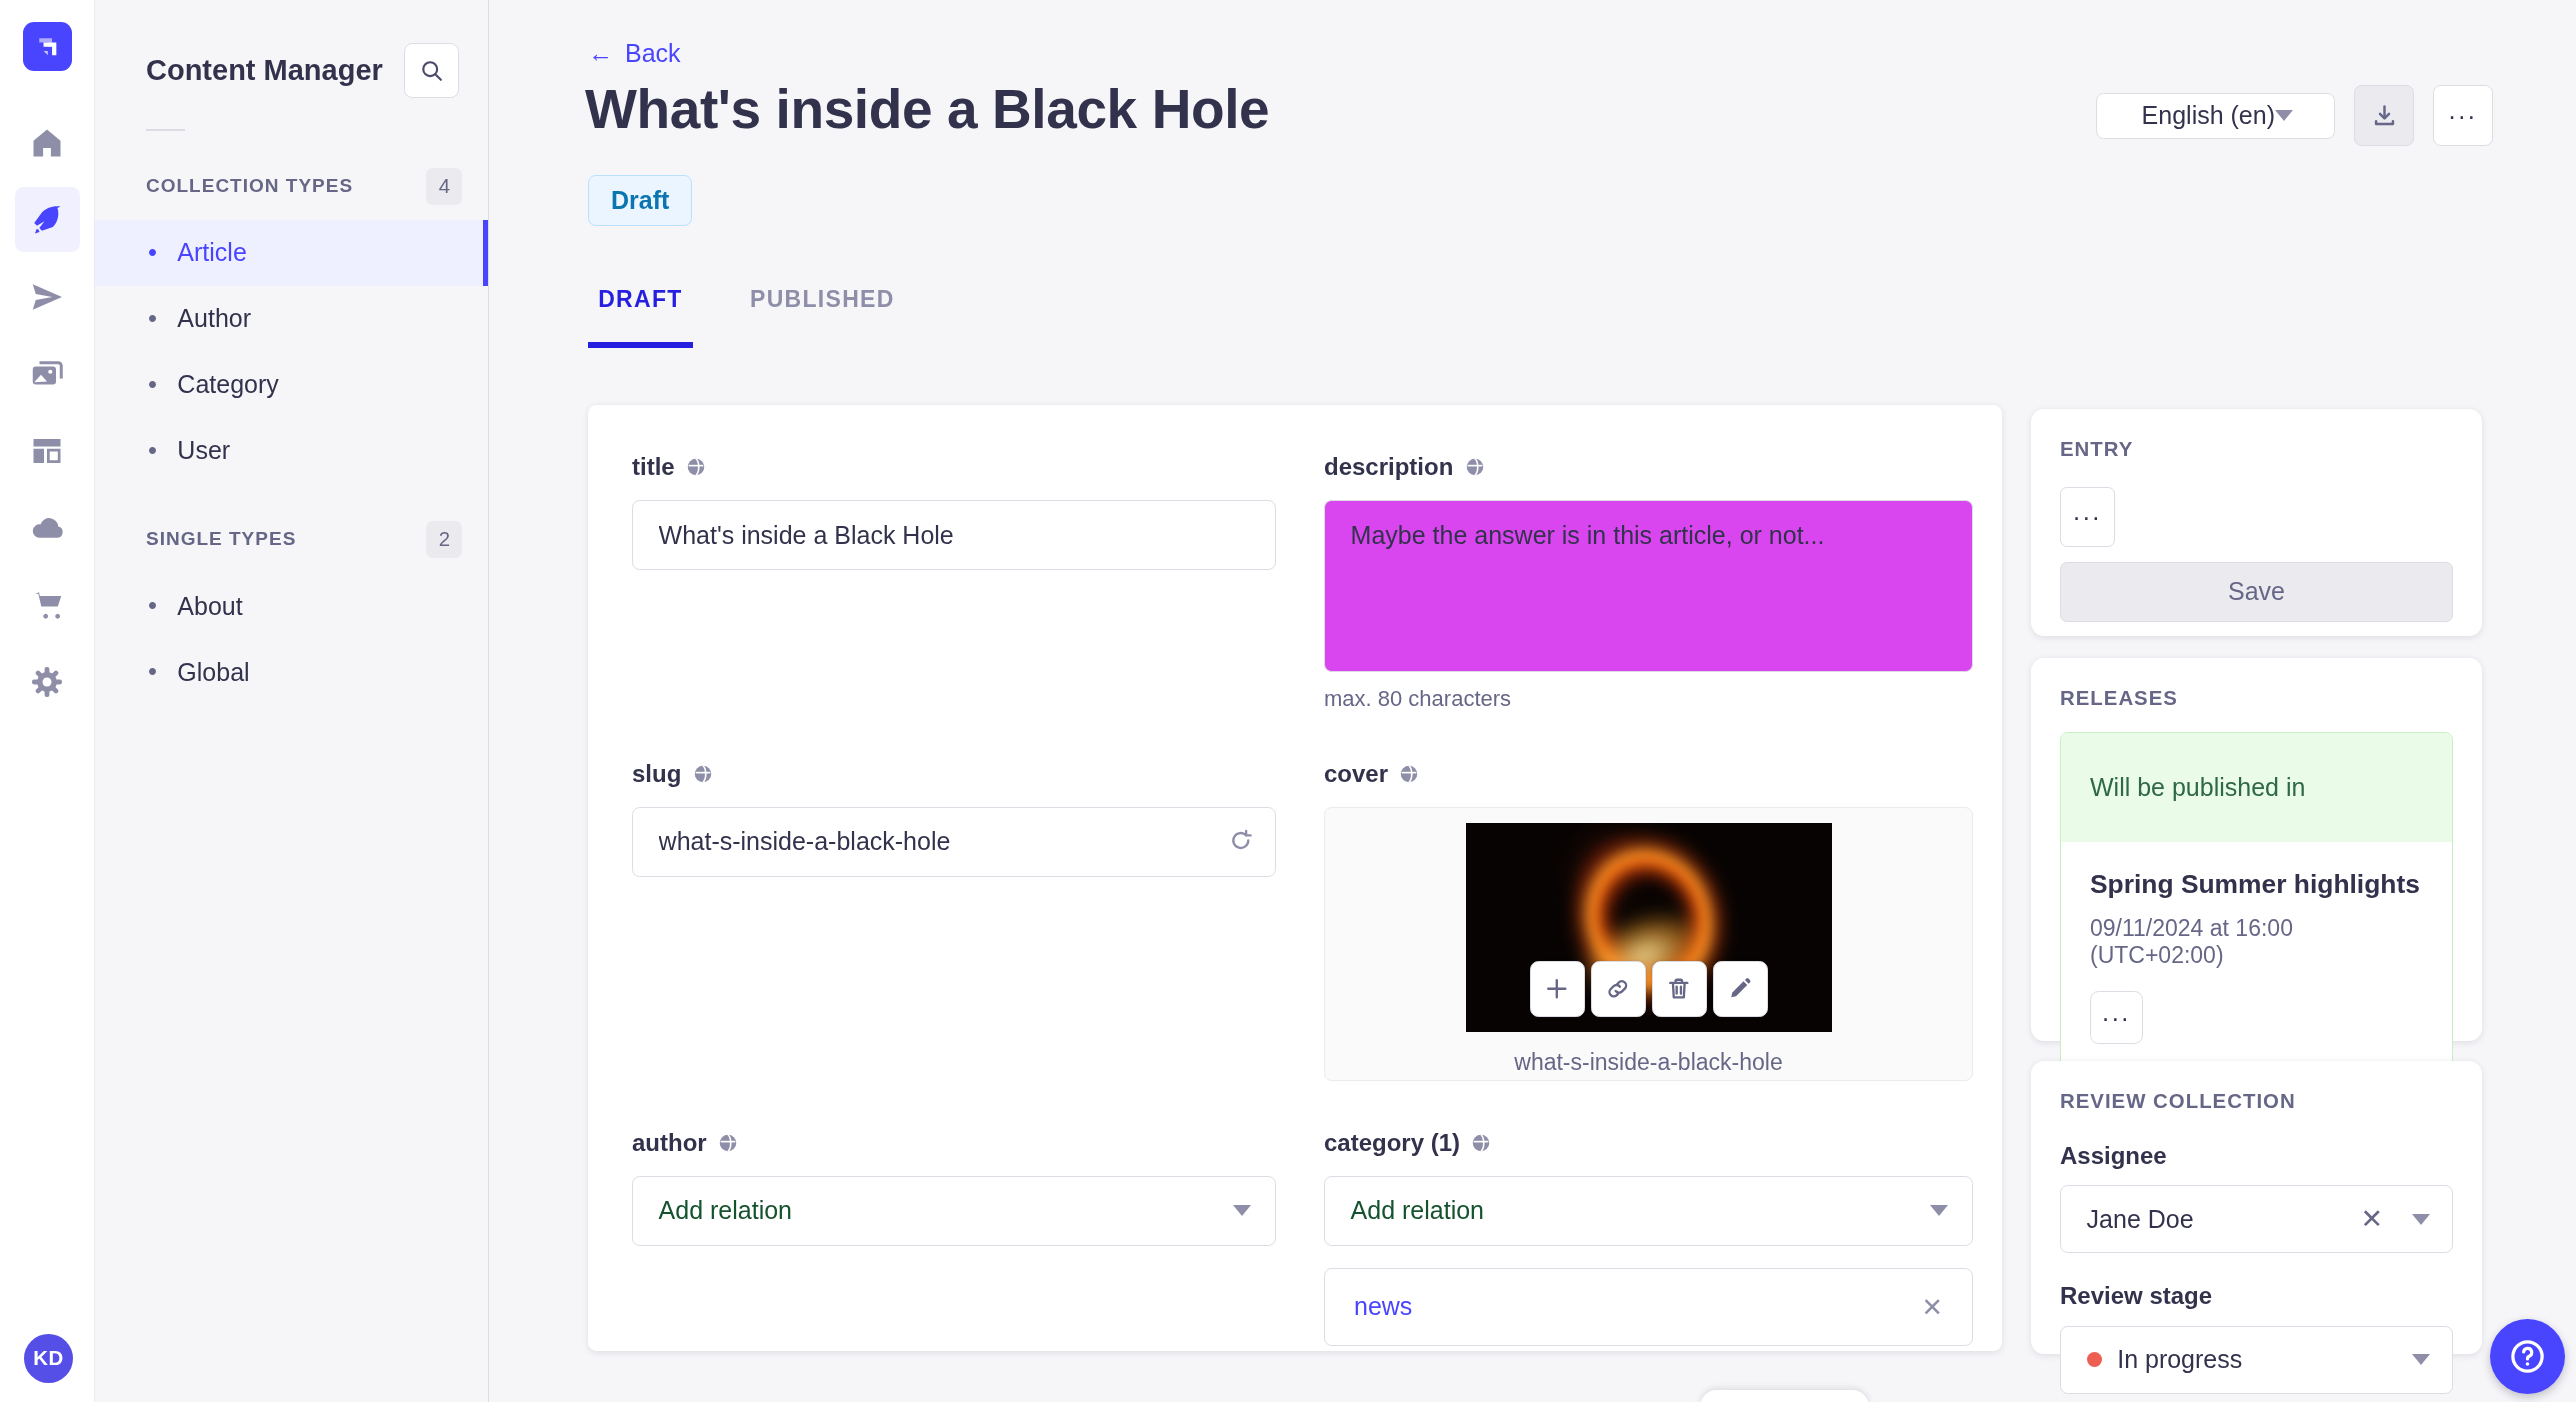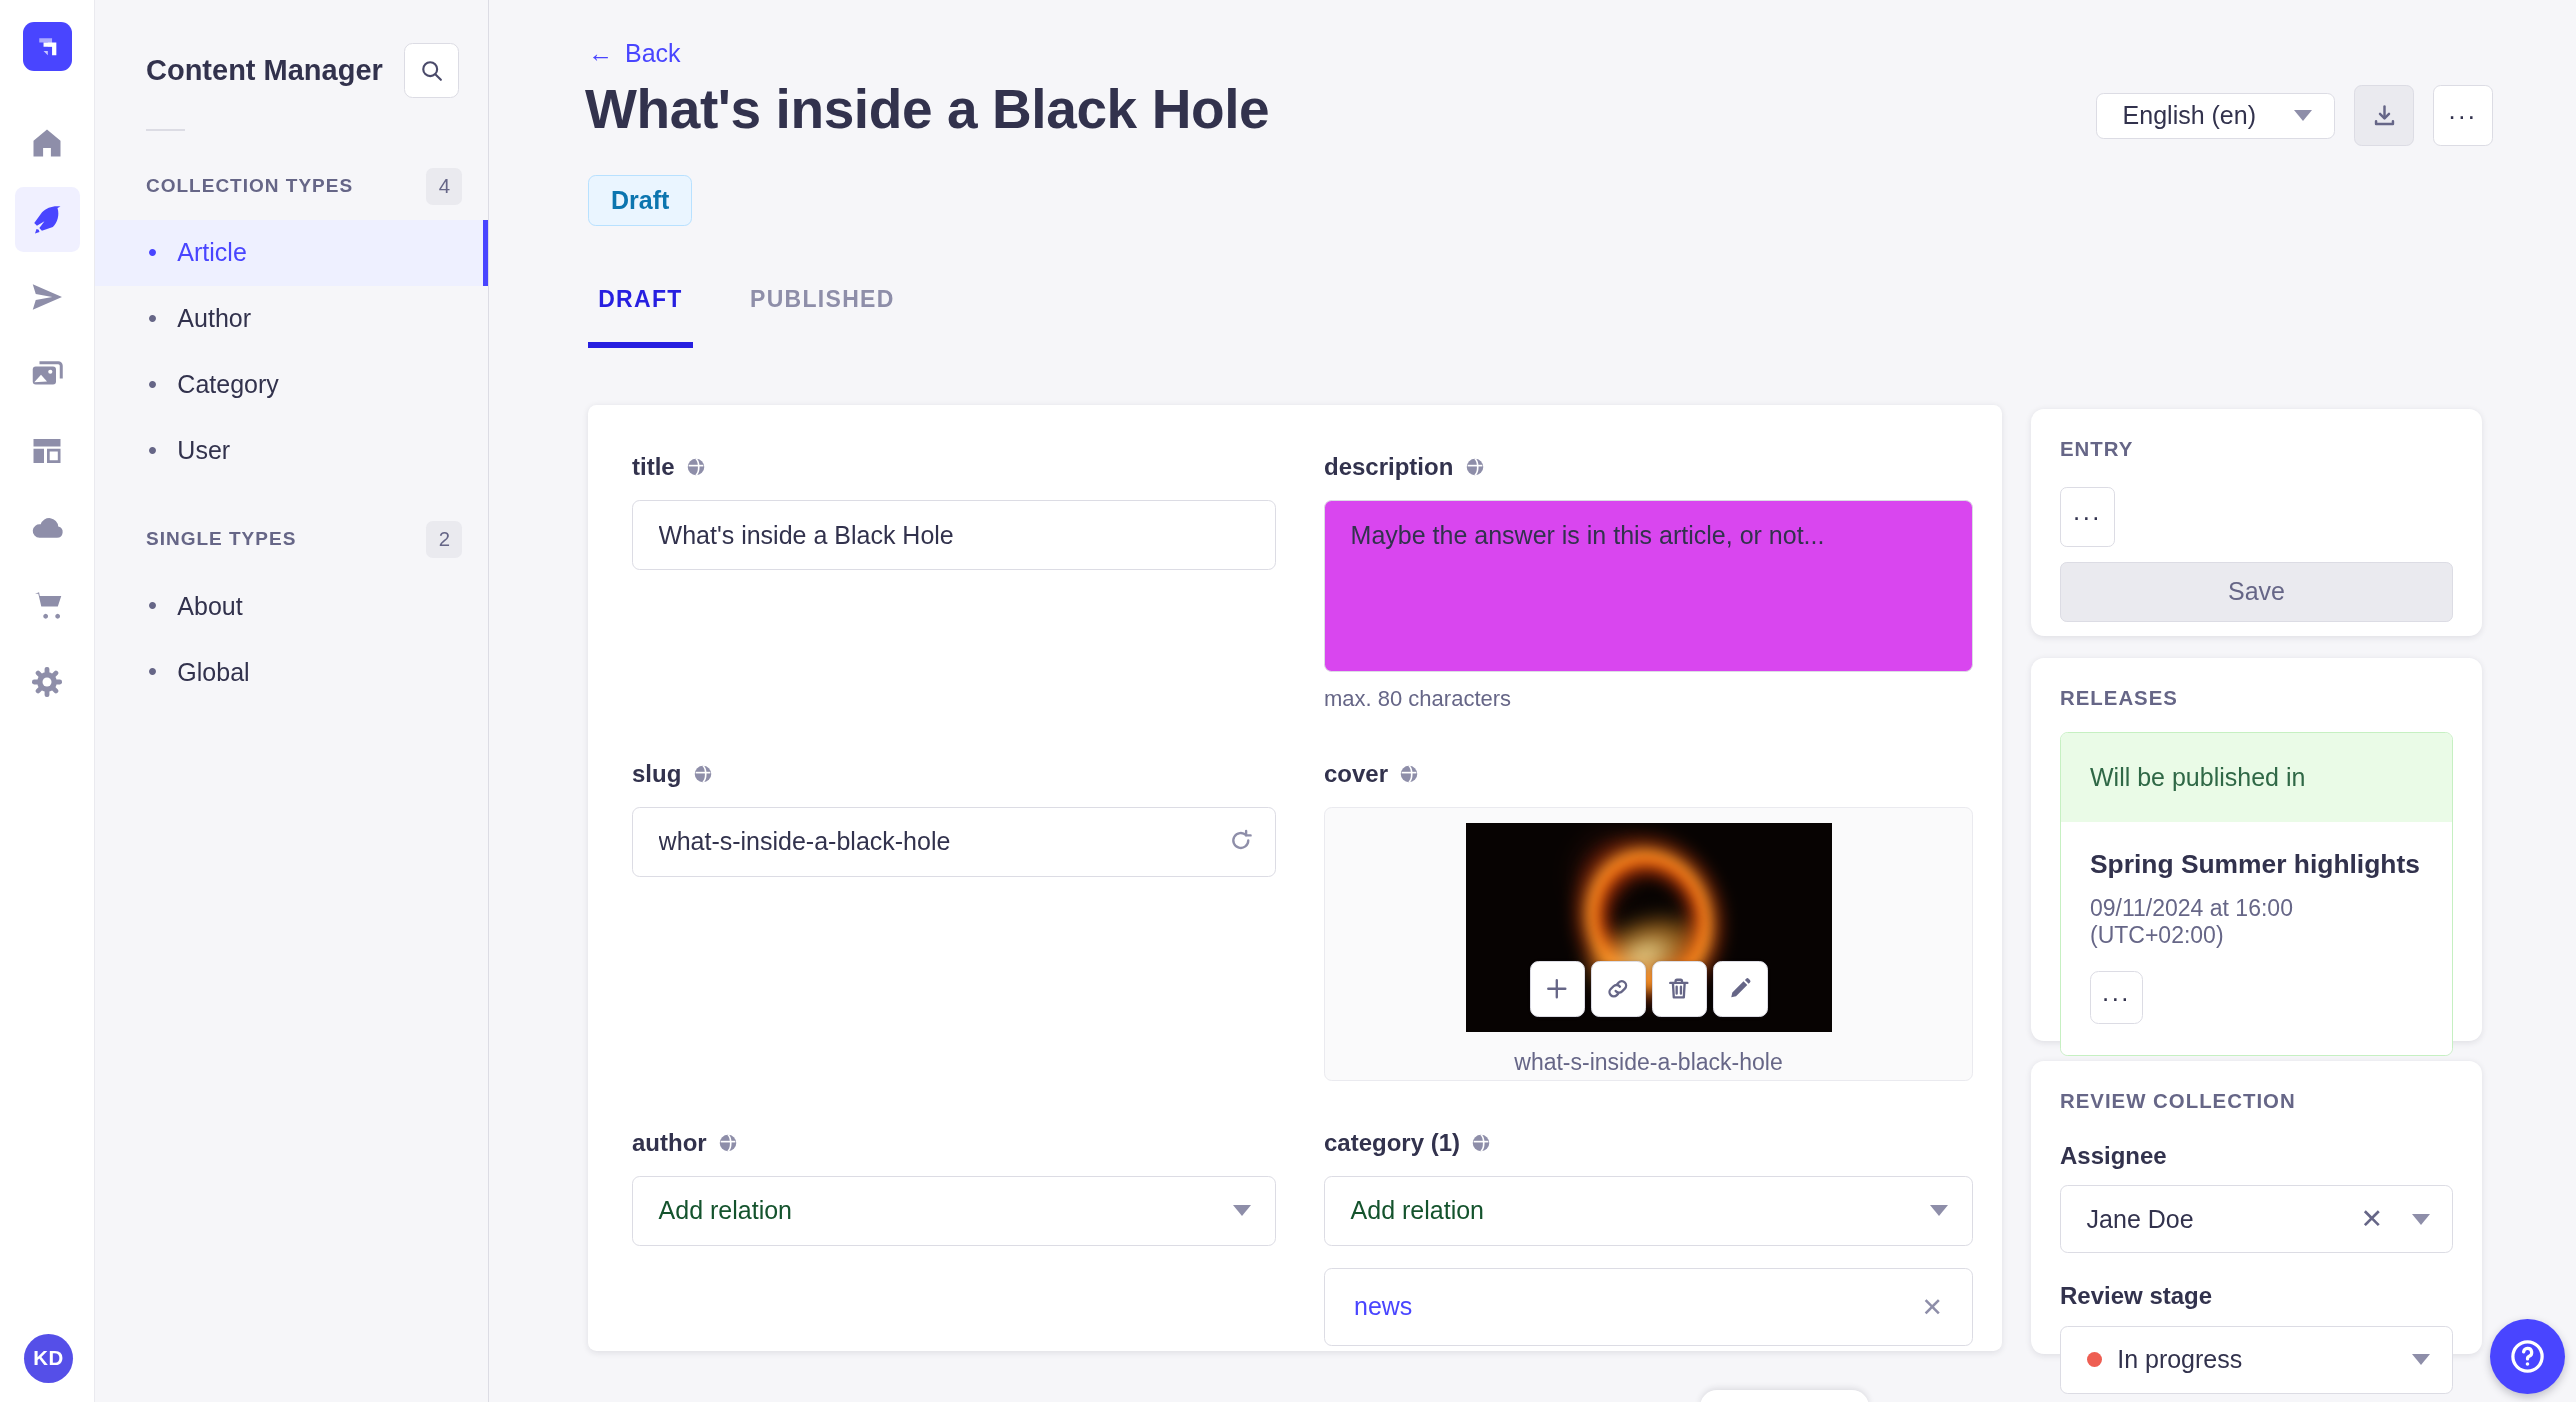--- a/index.html
+++ b/index.html
@@ -31,21 +31,21 @@
   .side-item.active { background:#eef0ff; color:#4945ff; }
   .side-item.active .dot { color:#4945ff; }
   .side-item.active::after { content:""; position:absolute; right:0; top:0; width:5.1px; height:100%; background:#4945ff; }
 
   
   .main { position:absolute; left:490px; top:0; right:0; height:100%; }
   .back-link { position:absolute; left:98px; top:39px; display:flex; align-items:center; gap:12px; color:#4945ff; font-size:25px; cursor:pointer; }
   .page-title { position:absolute; left:95px; top:77px; font-size:55px; font-weight:bold; color:#32324d; letter-spacing:-0.4px; }
   .status-badge { position:absolute; left:98px; top:175px; padding:10.2px 22px; background:#eaf5ff; border:0.9px solid #b8e1ff; border-radius:7.7px; color:#0c75af; font-size:25px; font-weight:bold; cursor:default; }
   .head-actions { position:absolute; top:85px; right:83px; display:flex; gap:19px; align-items:center; }
-  .locale-select { width:239px; height:46px; background:#fff; border:0.9px solid #dcdce4; border-radius:7.7px; display:flex; align-items:center; justify-content:space-between; padding:0 22px 0 25.6px; font-size:25px; color:#32324d; cursor:pointer; }
+  .locale-select { width:239px; height:46px; background:#fff; border:0.9px solid #dcdce4; border-radius:7.7px; display:flex; align-items:center; justify-content:center; padding:0 22px 0 25.6px; font-size:25px; color:#32324d; cursor:pointer; }
   .icon-btn { width:60px; height:61px; border-radius:7.7px; display:flex; align-items:center; justify-content:center; cursor:pointer; }
   .icon-btn.gray { background:#eaeaef; border:0.9px solid #dcdce4; color:#666687; }
   .icon-btn.white { background:#fff; border:0.9px solid #dcdce4; color:#32324d; }
   .dots { font-size:25.6px; letter-spacing:2.6px; color:#32324d; line-height:0; padding-bottom:12px; }
   .caret { width:0; height:0; border-left:9.4px solid transparent; border-right:9.4px solid transparent; border-top:11px solid #8e8ea9; }
 
   
   .tabs { position:absolute; left:98px; top:274px; display:flex; gap:47px; }
   .tab { font-size:23px; font-weight:bold; letter-spacing:1.3px; padding:12px 10.2px 29px 10.2px; color:#8e8ea9; cursor:pointer; border-bottom:6.8px solid transparent; }
   .tab.active { color:#271fe0; border-bottom-color:#271fe0; }
@@ -85,21 +85,21 @@
   
   .panel { position:absolute; left:1541px; width:451px; background:#fff; border-radius:13px; box-shadow:0 1.7px 6.8px rgba(33,33,52,.1); padding:29px; }
   .panel-label { font-size:20.4px; font-weight:bold; letter-spacing:1px; color:#666687; }
   .entry-panel { top:409px; height:227px; }
   .entry-buttons { margin-top:25.6px; display:flex; gap:13.6px; }
   .publish-btn { flex:1; height:60px; background:#4945ff; border:0.9px solid #4945ff; border-radius:6.8px; color:#fff; font-size:25px; font-weight:bold; display:flex; align-items:center; justify-content:center; cursor:pointer; }
   .entry-more { width:55px; height:60px; background:#fff; border:0.9px solid #dcdce4; border-radius:6.8px; display:flex; align-items:center; justify-content:center; cursor:pointer; }
   .save-btn { margin-top:15.3px; width:100%; height:60px; background:#eaeaef; border:0.9px solid #dcdce4; border-radius:6.8px; color:#666687; font-size:25px; display:flex; align-items:center; justify-content:center; cursor:pointer; }
   .releases-panel { top:658px; height:383px; }
   .release-box { margin-top:22px; border:0.9px solid #c6f0c2; border-radius:7.7px; overflow:hidden; }
-  .release-head { background:#eafbe7; padding:30px 29px; font-size:25px; color:#2f6846; }
+  .release-head { background:#eafbe7; padding:40px 29px; font-size:25px; color:#2f6846; }
   .release-body { background:#fff; padding:27px 29px 31px 29px; }
   .release-title { font-size:26.4px; font-weight:bold; color:#32324d; }
   .release-date { margin-top:15.3px; font-size:23px; color:#666687; }
   .release-more { margin-top:22px; width:53px; height:53px; background:#fff; border:0.9px solid #dcdce4; border-radius:8.5px; display:flex; align-items:center; justify-content:center; cursor:pointer; }
   .review-panel { top:1061px; height:293px; }
   .mini-label { margin-top:29px; font-size:24px; font-weight:bold; color:#32324d; }
   .review-select { margin-top:15.3px; width:100%; height:68px; background:#fff; border:0.9px solid #dcdce4; border-radius:7.7px; display:flex; align-items:center; padding:0 22px 0 25.6px; cursor:pointer; }
   .review-select .val { flex:1; font-size:25px; color:#32324d; display:flex; align-items:center; gap:15.3px; }
   .stage-dot { width:15.3px; height:15.3px; border-radius:50%; background:#ee5e52; }
   .clear-x { margin-right:29px; font-size:27px; color:#666687; cursor:pointer; }

